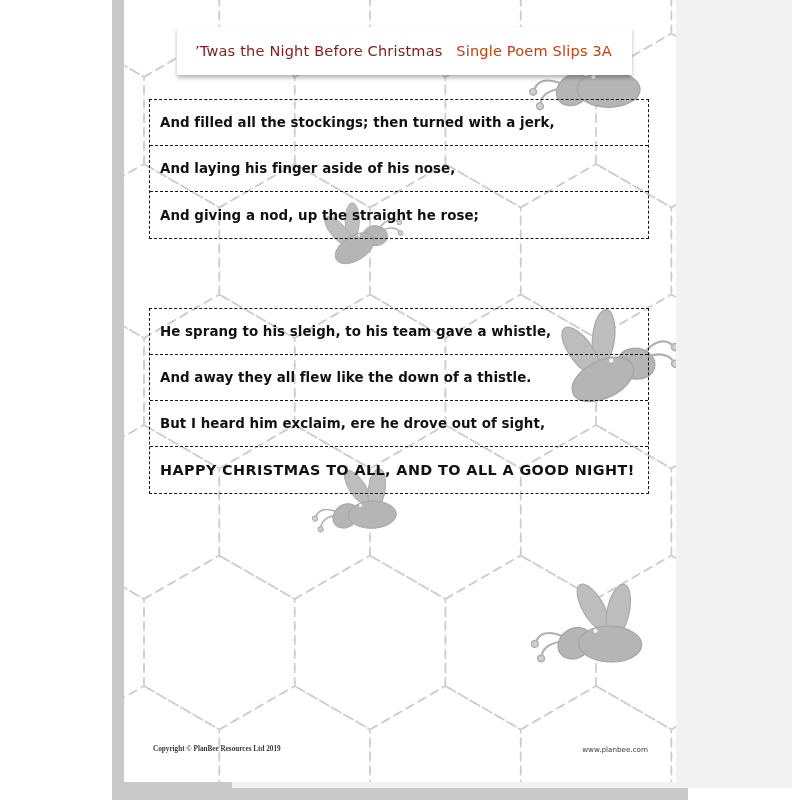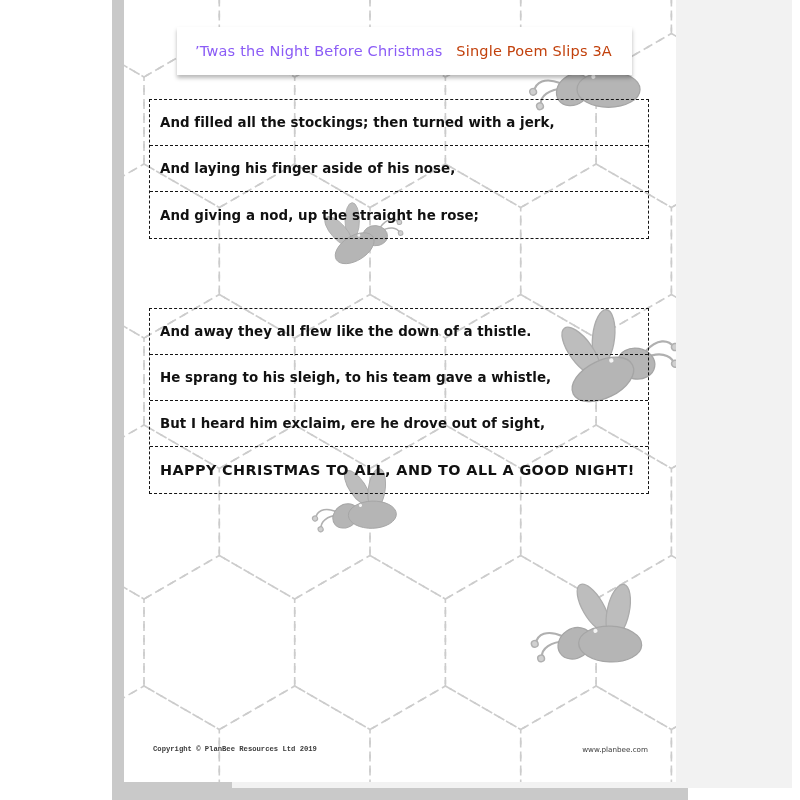--- a/index.html
+++ b/index.html
@@ -73,21 +73,21 @@
     align-items: center;
     box-sizing: border-box;
   }
   .header-title {
     position: absolute;
     left: 18px;
     top: 50%;
     transform: translateY(-50%);
     font-family: "DejaVu Sans", sans-serif;
     font-size: 14.5px;
-    color: #8b5cf6;
+    color: #7f1d1d;
     white-space: nowrap;
     letter-spacing: 0.2px;
   }
   .header-sub {
     position: absolute;
     right: 20px;
     top: 50%;
     transform: translateY(-50%);
     font-family: "DejaVu Sans", sans-serif;
     font-size: 14.5px;
@@ -132,21 +132,21 @@
   .slip-text.caps {
     font-size: 14.4px;
     letter-spacing: 0.4px;
   }
 
   
   .footer-left {
     position: absolute;
     left: 29px;
     top: 745px;
-    font-family: Liberation Mono, monospace;
+    font-family: Liberation Serif, serif;
     font-weight: bold;
     font-size: 7.2px;
     color: #3a3a3a;
     white-space: nowrap;
   }
   .footer-right {
     position: absolute;
     right: 28px;
     top: 745px;
     font-family: "DejaVu Sans", sans-serif;
@@ -311,24 +311,24 @@
       <div class="slip-row">
         <span class="slip-text">And laying his finger aside of his nose,</span>
       </div>
       <div class="slip-row">
         <span class="slip-text">And giving a nod, up the straight he rose;</span>
       </div>
     </div>
 
     <div class="slip-group" id="slip-group-2">
       <div class="slip-row">
+        <span class="slip-text">He sprang to his sleigh, to his team gave a whistle,</span>
+      </div>
+      <div class="slip-row">
         <span class="slip-text">And away they all flew like the down of a thistle.</span>
-      </div>
-      <div class="slip-row">
-        <span class="slip-text">He sprang to his sleigh, to his team gave a whistle,</span>
       </div>
       <div class="slip-row">
         <span class="slip-text">But I heard him exclaim, ere he drove out of sight,</span>
       </div>
       <div class="slip-row">
         <span class="slip-text caps">HAPPY CHRISTMAS TO ALL, AND TO ALL A GOOD NIGHT!</span>
       </div>
     </div>
 
     <div class="footer-left">Copyright © PlanBee Resources Ltd 2019</div>

